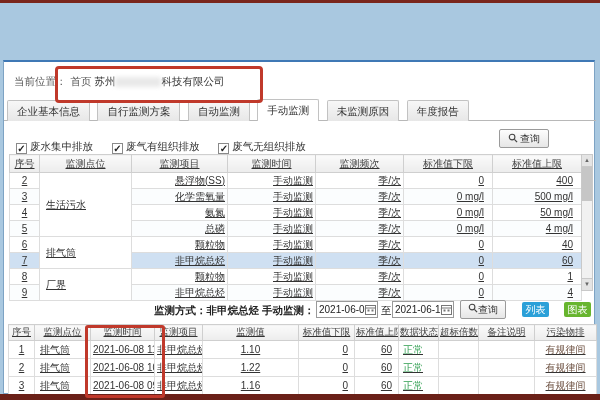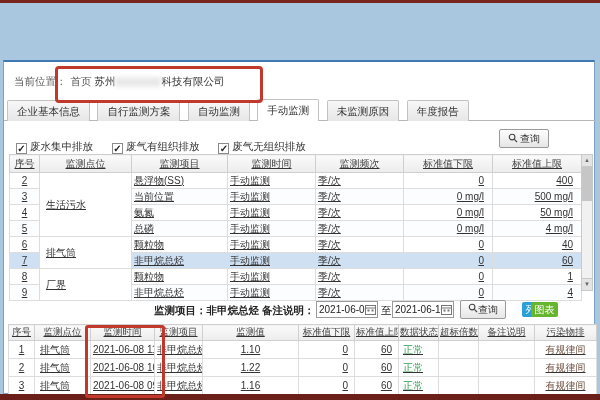--- a/index.html
+++ b/index.html
@@ -46,21 +46,21 @@
   
   table{border-collapse:collapse;table-layout:fixed;text-decoration:underline;}
   .plan-table{position:absolute;left:5px;top:92px;width:572px;font-size:10px;color:#333;}
   .plan-table th{height:17px;font-weight:normal;color:#444;background:linear-gradient(#fafafa,#ececec);
     border:1px solid #cfcfcf;padding:0 2px;overflow:hidden;white-space:nowrap;}
   .plan-table td{height:15px;border:1px solid #dddddd;padding:0 2px;overflow:hidden;white-space:nowrap;background:#fff;}
   .plan-table tr.even td{background:#fbfdfe;}
   .plan-table tr.selected td{background:#cfe0f2;}
   .c-no{text-align:center;}
   .c-point{text-align:left;padding-left:6px !important;}
-  .c-item,.c-method,.c-freq{text-align:left;}
+  .c-item,.c-method,.c-freq{text-align:right;}
   .c-num{text-align:right;padding-right:8px !important;}
 
   
   .vscroll{position:absolute;left:577px;top:92px;width:12px;height:137px;background:#f1f1f1;border:1px solid #c9c9c9;box-sizing:border-box;}
   .vs-btn{position:absolute;left:0;width:10px;height:11px;background:#e4e4e4;color:#666;font-size:6px;line-height:11px;text-align:center;cursor:pointer;}
   .vs-up{top:0;border-bottom:1px solid #c9c9c9;}
   .vs-down{bottom:0;border-top:1px solid #c9c9c9;}
   .vs-thumb{position:absolute;left:0;top:12px;width:10px;height:34px;background:#c6c6c6;cursor:pointer;}
 
   
@@ -71,21 +71,21 @@
   .date-input{position:absolute;top:1px;width:62px;height:17px;background:#fff;border:1px solid #9a9a9a;
     font-size:10px;line-height:16px;padding:0 2px;box-sizing:border-box;cursor:text;}
   .date-from{left:312px;}
   .date-to{left:388px;}
   .date-input svg{position:absolute;right:1px;top:2px;}
   .df-to{position:absolute;left:377px;top:4px;}
   .btn-query2{position:absolute;left:456px;top:0;width:46px;height:19px;line-height:17px;text-align:center;font-size:10px;color:#333;
     background:linear-gradient(#fdfdfd,#e6e6e6);border:1px solid #9a9a9a;border-radius:2px;box-sizing:border-box;cursor:pointer;}
   .btn-view{position:absolute;top:2px;width:27px;height:15px;line-height:15px;text-align:center;font-size:10px;color:#fff;border-radius:2px;cursor:pointer;}
   .btn-list{left:518px;background:#2ba0d8;}
-  .btn-chart{left:527px;background:#67b52e;font-family:Liberation Serif, serif;}
+  .btn-chart{left:560px;background:#67b52e;font-family:Liberation Serif, serif;}
 
   
   .result-table{position:absolute;left:4px;top:262px;width:588px;font-size:10px;color:#333;}
   .result-table th{height:15px;font-weight:normal;color:#444;background:linear-gradient(#fafafa,#ececec);
     border:1px solid #cfcfcf;padding:0 1px;overflow:hidden;white-space:nowrap;font-size:9.5px;}
   .result-table td{height:17px;border:1px solid #dddddd;padding:0 2px;overflow:hidden;white-space:nowrap;background:#fff;}
   .r-no{text-align:center;}
   .r-point{text-align:left;padding-left:5px !important;}
   .r-time{text-align:center;}
   .r-item{text-align:left;}
@@ -168,21 +168,21 @@
           <td class="c-no">2</td>
           <td class="c-point" rowspan="4">生活污水</td>
           <td class="c-item">悬浮物(SS)</td>
           <td class="c-method">手动监测</td>
           <td class="c-freq">季/次</td>
           <td class="c-num">0</td>
           <td class="c-num">400</td>
         </tr>
         <tr class="even">
           <td class="c-no">3</td>
-          <td class="c-item">当前位置</td>
+          <td class="c-item">化学需氧量</td>
           <td class="c-method">手动监测</td>
           <td class="c-freq">季/次</td>
           <td class="c-num">0 mg/l</td>
           <td class="c-num">500 mg/l</td>
         </tr>
         <tr>
           <td class="c-no">4</td>
           <td class="c-item">氨氮</td>
           <td class="c-method">手动监测</td>
           <td class="c-freq">季/次</td>
@@ -234,22 +234,22 @@
       </tbody>
     </table>
 
     <div class="vscroll">
       <div class="vs-btn vs-up">▲</div>
       <div class="vs-thumb"></div>
       <div class="vs-btn vs-down">▼</div>
     </div>
 
     <div class="detail-filter">
-      <span class="df-item"><span>监测项目：</span><span>非甲烷总烃</span></span>
-      <span class="df-time-label">备注说明：</span>
+      <span class="df-item"><span>监测方式：</span><span>非甲烷总烃</span></span>
+      <span class="df-time-label">手动监测：</span>
       <span class="date-input date-from">
         <span>2021-06-07</span>
         <svg width="11" height="11" viewBox="0 0 11 11">
             <rect x="0.5" y="1.5" width="10" height="9" fill="#fff" stroke="#777"></rect>
             <line x1="0.5" y1="4" x2="10.5" y2="4" stroke="#777"></line>
             <rect x="2.5" y="5.5" width="2" height="2" fill="#777"></rect>
             <rect x="6.5" y="5.5" width="2" height="2" fill="#777"></rect>
           </svg>
       </span>
       <span class="df-to">至</span>

